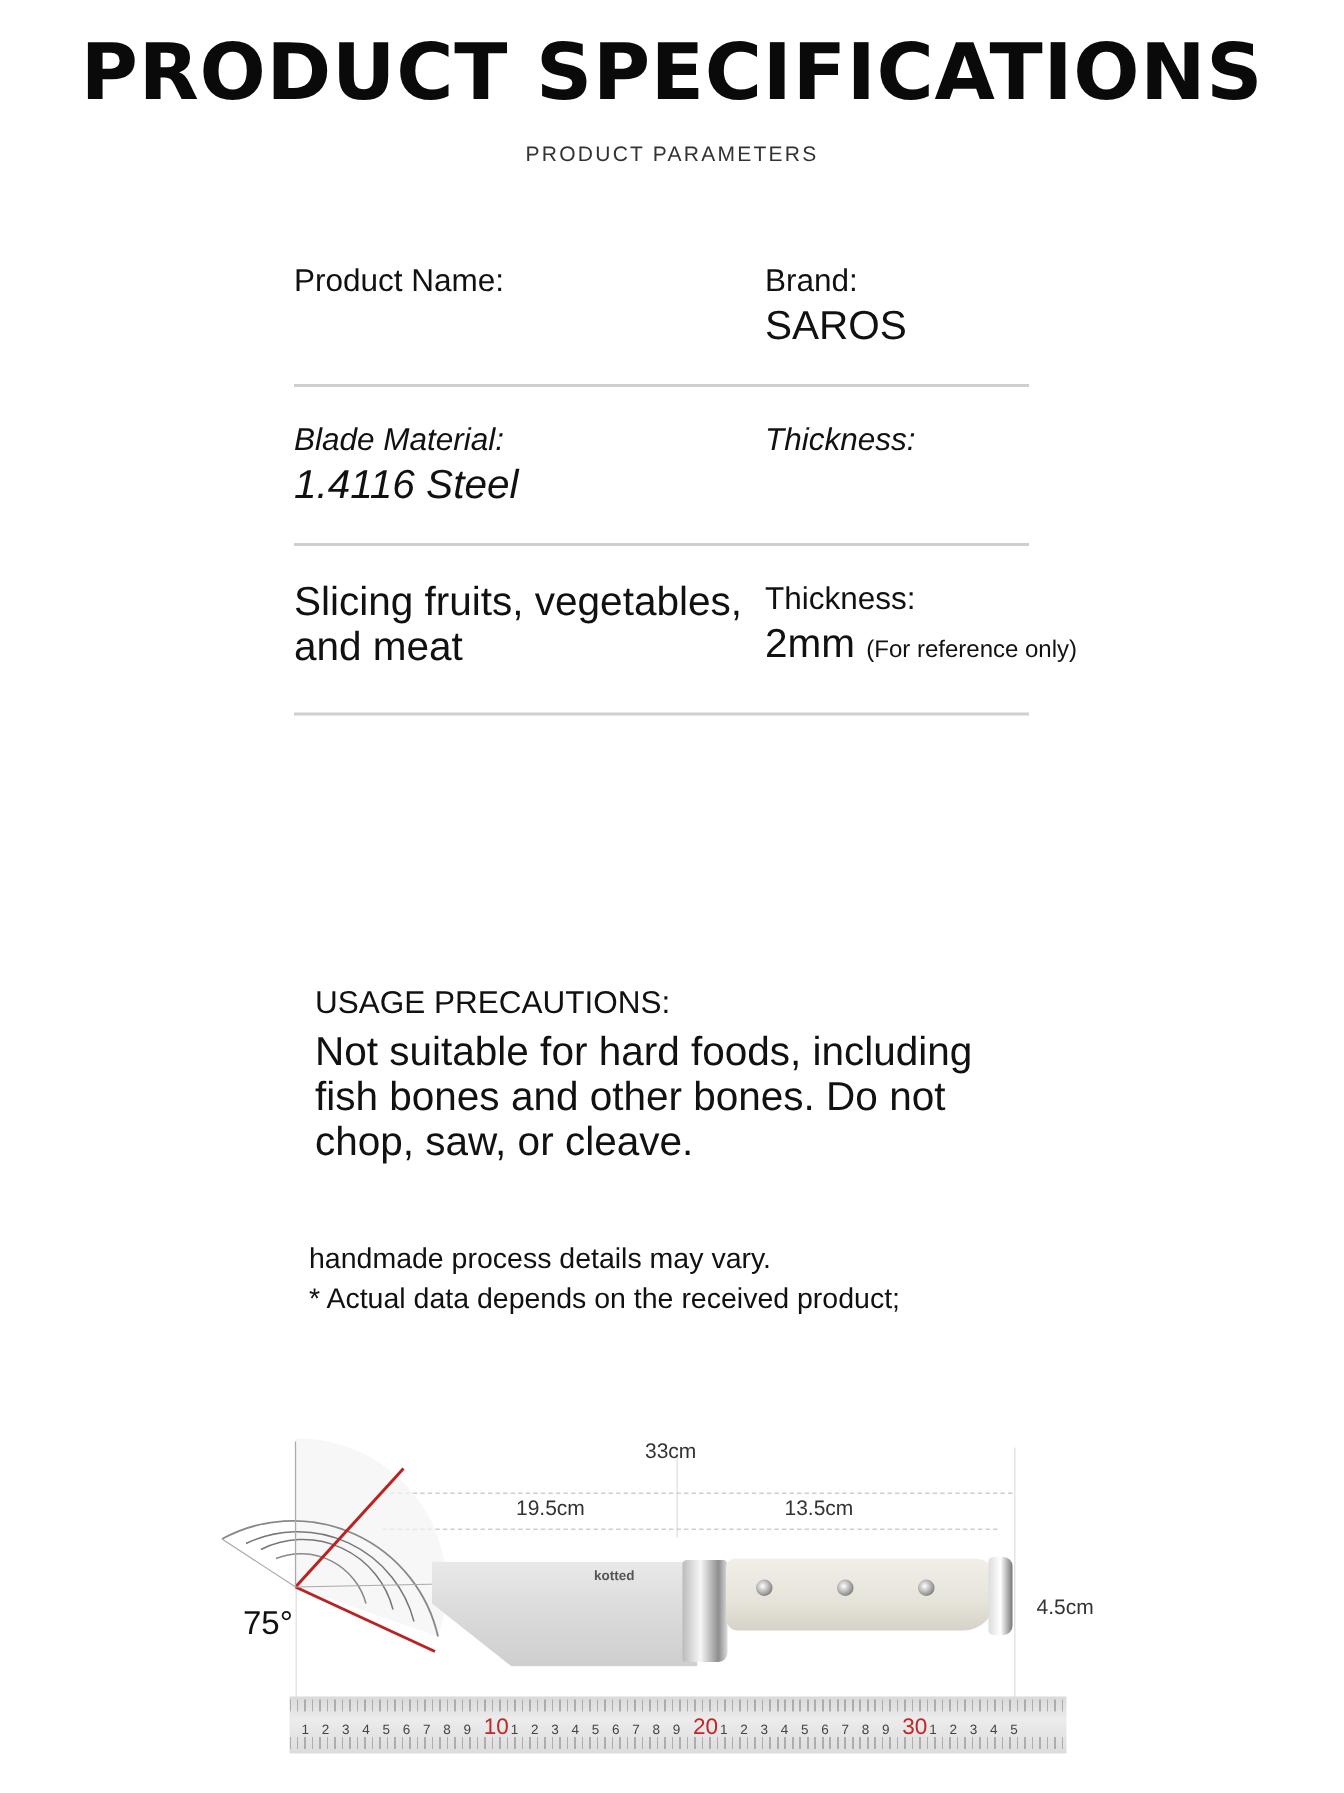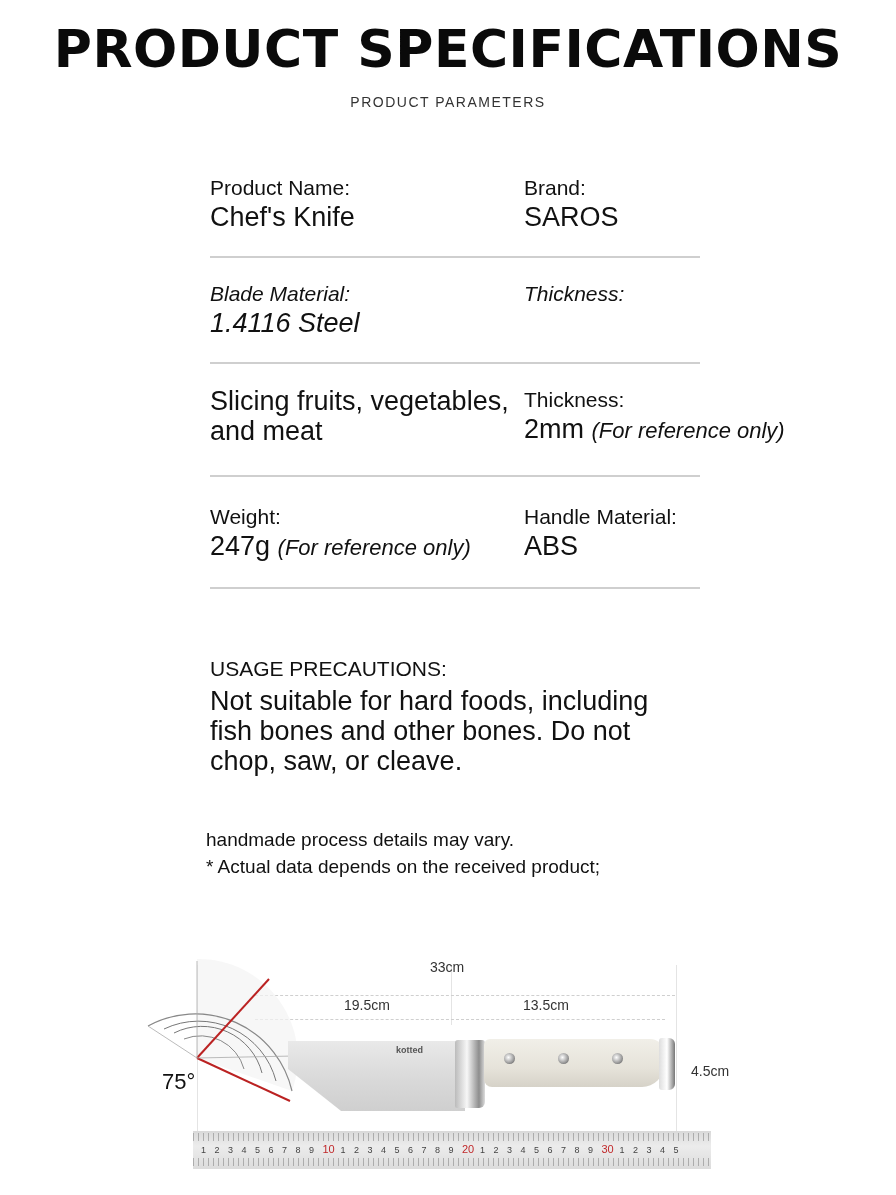--- a/index.html
+++ b/index.html
@@ -9,29 +9,29 @@
   }
   .title {
     position:absolute; left:0; top:18px; width:896px; text-align:center;
     font-family:"DejaVu Sans", sans-serif; font-weight:bold; font-size:52px;
     letter-spacing:0.5px; color:#0a0a0a; line-height:62px;
   }
   .subtitle {
     position:absolute; left:0; top:94px; width:896px; text-align:center;
     font-size:14px; letter-spacing:1.5px; color:#333;
   }
-  .spec-grid { position:absolute; left:210px; top:174px; width:490px; }
+  .spec-grid { position:absolute; left:196px; top:174px; width:490px; }
   .spec-row { position:relative; border-bottom:2px solid #cfcfcf; }
   .spec-cell { position:absolute; top:0; }
   .spec-cell.left { left:0; width:312px; }
   .spec-cell.right { left:314px; width:300px; }
   .spec-label { font-size:21px; color:#111; line-height:28px; white-space:nowrap; }
   .spec-value { font-size:27px; color:#111; line-height:30px; white-space:nowrap; }
   .spec-value.wrap { white-space:normal; }
-  .spec-note { font-size:22px;font-style:italic; }
+  .spec-note { font-size:16px; }
   .row1 { height:82px; } .row2 { height:104px;font-style:italic; } .row3 { height:111px; } .row4 { height:110px; }
   .precautions { position:absolute; left:210px; top:655px; width:480px; }
   .prec-label { font-size:21px; line-height:28px; color:#111; }
   .prec-text { font-size:27px; line-height:30px; color:#111; margin-top:3px; }
   .disclaimer { position:absolute; left:206px; top:826px; width:500px; font-size:19px; line-height:27px; color:#111; }
 
   .figure { position:absolute; left:140px; top:945px; width:756px; height:240px; }
   .dim { position:absolute; font-size:14px; color:#333; }
   .dash { position:absolute; border-top:1px dashed #cfcfcf; height:0; }
   .vline { position:absolute; width:1px; background:#e4e4e4; }
@@ -56,33 +56,32 @@
   .butt { position:absolute; left:519px; top:93px; width:16px; height:52px; background:linear-gradient(90deg,#ddd,#fff,#777); border-radius:3px 6px 6px 3px; }
   .ruler {
     position:absolute; left:53px; top:186px; width:518px; height:38px;
     background:linear-gradient(180deg,#d9d9d9,#ececec 40%,#dcdcdc);
   }
   .ruler-ticks { position:absolute; left:0; top:2px; right:0; height:8px;
     background:repeating-linear-gradient(90deg,#8a8a8a 0 1px,transparent 1px 5px); opacity:.6; }
   .ruler-ticks.bottom { top:auto; bottom:3px; }
   .ruler-nums { position:absolute; left:8px; top:12px; right:0; font-size:9px; color:#444; white-space:nowrap; letter-spacing:0; }
   .ruler-nums span { display:inline-block; width:10.9px; text-align:left; }
-  .ruler-nums span.red { color:#c0282a; font-size:11px; }
+  .ruler-nums span.red { color:#c0282a; font-size:15px; }
 </style>
 </head>
 <body>
 
 <div class="title">PRODUCT SPECIFICATIONS</div>
 <div class="subtitle">PRODUCT PARAMETERS</div>
 
 <div class="spec-grid">
   <div class="spec-row row1">
     <div class="spec-cell left">
       <div class="spec-label">Product Name:</div>
-      <div class="spec-value">Chef's Knife</div>
     </div>
     <div class="spec-cell right">
       <div class="spec-label">Brand:</div>
       <div class="spec-value">SAROS</div>
     </div>
   </div>
   <div class="spec-row row2">
     <div class="spec-cell left" style="top:22px">
       <div class="spec-label">Blade Material:</div>
       <div class="spec-value">1.4116 Steel</div>
@@ -91,30 +90,20 @@
       <div class="spec-label">Thickness:</div>
     </div>
   </div>
   <div class="spec-row row3">
     <div class="spec-cell left" style="top:22px">
       <div class="spec-value wrap">Slicing fruits, vegetables, and meat</div>
     </div>
     <div class="spec-cell right" style="top:22px">
       <div class="spec-label">Thickness:</div>
       <div class="spec-value"><span>2mm</span> <span class="spec-note">(For reference only)</span></div>
-    </div>
-  </div>
-  <div class="spec-row row4">
-    <div class="spec-cell left" style="top:26px">
-      <div class="spec-label">Weight:</div>
-      <div class="spec-value"><span>247g</span> <span class="spec-note">(For reference only)</span></div>
-    </div>
-    <div class="spec-cell right" style="top:26px">
-      <div class="spec-label">Handle Material:</div>
-      <div class="spec-value">ABS</div>
     </div>
   </div>
 </div>
 
 <div class="precautions">
   <div class="prec-label">USAGE PRECAUTIONS:</div>
   <div class="prec-text">Not suitable for hard foods, including fish bones and other bones. Do not chop, saw, or cleave.</div>
 </div>
 
 <div class="disclaimer">

